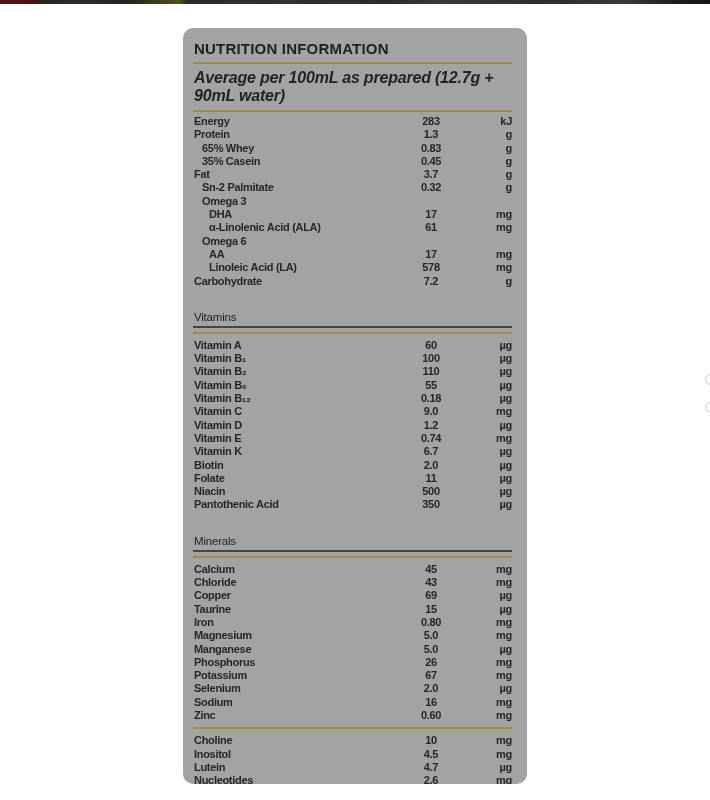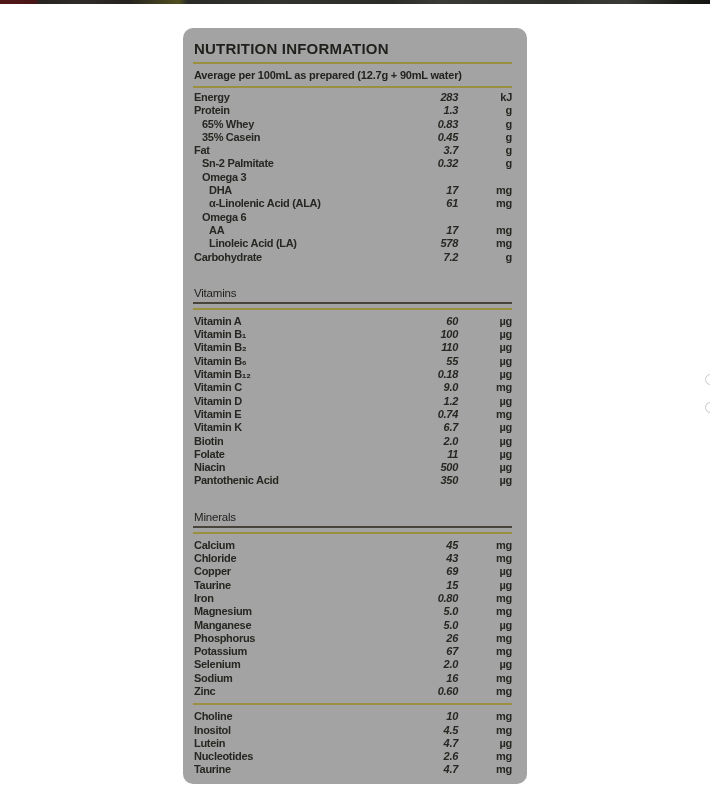--- a/index.html
+++ b/index.html
@@ -45,39 +45,40 @@
   }
   .gold-rule {
     height: 2px;
     background: #9a9040;
   }
   .dark-rule {
     height: 2px;
     background: #46443b;
   }
   .panel-subtitle {
-    font-size: 11px;
+    font-size: 16px;
     font-weight: 700;
     letter-spacing: -0.2px;
     padding: 5px 0 5px 1px;
     color: #22221f;
+    font-style: italic;
   }
   .rows { padding: 3px 0 2px 0; }
   .row {
     display: flex;
     align-items: baseline;
     height: 13.3px;
     line-height: 13.3px;
     font-size: 11px;
     font-weight: 700;
     letter-spacing: -0.3px;
     white-space: nowrap;
   }
   .row .label { flex: 1 1 auto; overflow: hidden; }
-  .row .value { width: 54px; text-align: right; flex: 0 0 auto; font-style: italic; }
+  .row .value { width: 54px; text-align: center; flex: 0 0 auto; }
   .row .unit  { width: 54px; text-align: right; flex: 0 0 auto; }
   .indent-0 { padding-left: 1px; }
   .indent-1 { padding-left: 9px; }
   .indent-2 { padding-left: 16px; }
   .section-header {
     font-size: 11.5px;
     font-weight: 400;
     letter-spacing: -0.2px;
     padding: 3px 0 3px 1px;
     margin-top: 18px;

